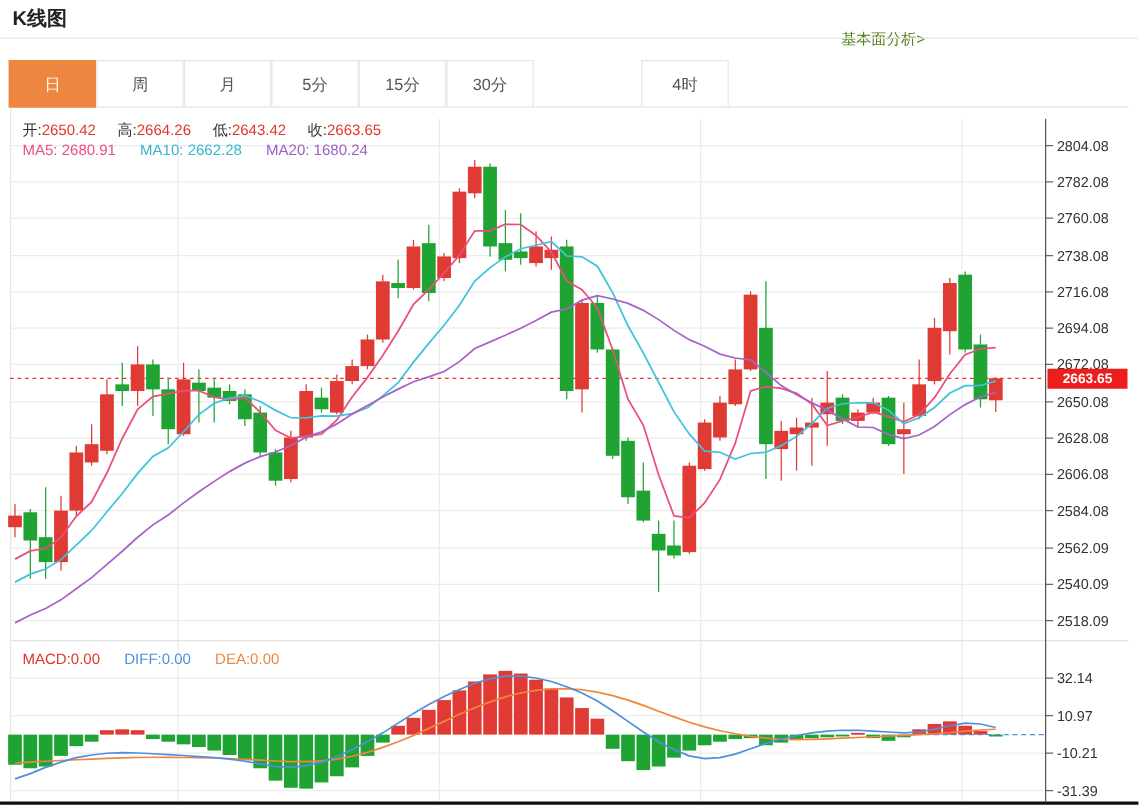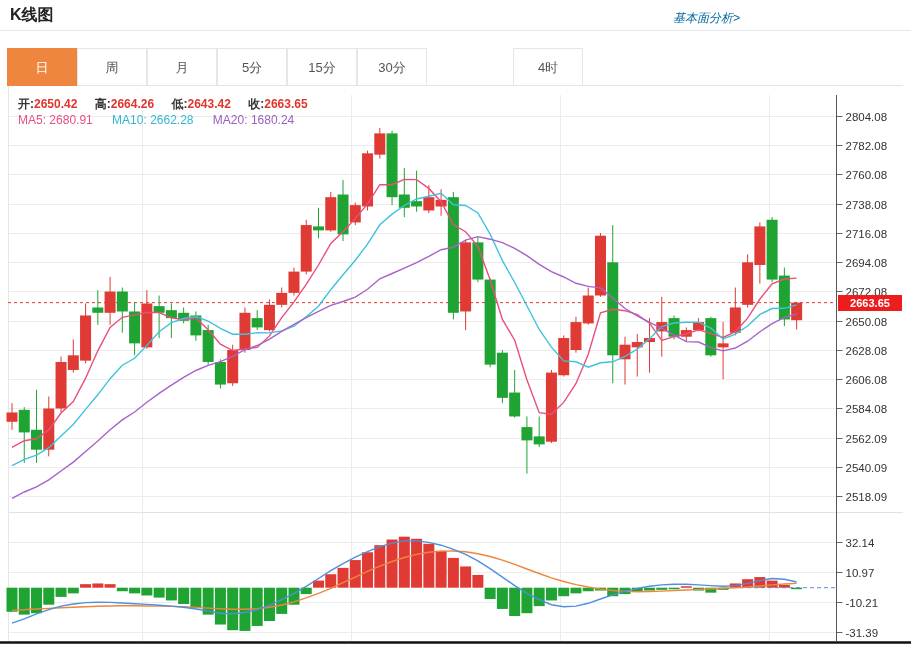--- a/index.html
+++ b/index.html
@@ -1,32 +1,32 @@
 <!DOCTYPE html>
 <html><head>
 <meta charset="utf-8">
 <style>
   * { margin:0; padding:0; box-sizing:border-box; }
   html,body { width:911px; height:646px; background:#fff; overflow:hidden;
               font-family:"Liberation Sans","DejaVu Sans",sans-serif; }
   #stage { position:relative; width:748px; height:646px; background:#fff; }
 
   .page-title { position:absolute; left:10px; top:5px; font-size:16px; font-weight:bold; color:#222; }
-  .analysis-link { position:absolute; right:8px; top:10px; font-size:12px; color:#0369a1; cursor:pointer;font-style:italic; }
+  .analysis-link { position:absolute; right:8px; top:23px; font-size:12px; color:#4d7c0f; cursor:pointer; }
   .header-divider { position:absolute; left:0; top:30px; width:911px; height:1px; background:#e7e7e7; }
 
   .tabs-row { position:absolute; left:8px; top:48px; width:895px; height:38px; border-bottom:1px solid #e4e4e4; }
   .tab { position:absolute; top:0; width:70px; height:38px; line-height:38px; text-align:center;
          font-size:13px; color:#555; background:#fff; border:1px solid #e6e6e6; margin-left:-1px; cursor:pointer; }
   .tab.active { background:#ef8640; border-color:#ef8640; color:#fff; }
 
   .info-row { position:absolute; left:18px; font-size:12px; white-space:nowrap; }
   .info-row .lbl { color:#333; }
   .info-row .val { color:#e0352b; margin-right:14px; }
-  .ohlc-row { top:96px;font-weight:bold; }
+  .ohlc-row { top:96px; }
   .ma-row { top:113px; }
   .ma5 { color:#ea4f7c; margin-right:16px; }
   .ma10 { color:#36b6cf; margin-right:16px; }
   .ma20 { color:#9a5fc0; }
   .macd-row { top:520px; }
   .macd-l { color:#e0352b; margin-right:16px; }
   .diff-l { color:#4f8fdd; margin-right:16px; }
   .dea-l { color:#ef8640; }
 
   .price-tag { position:absolute; left:838px; width:64px; height:16px; background:#ee1d1d; color:#fff;
@@ -326,15 +326,20 @@
     <span class="lbl">低:</span><span class="val">2643.42</span>
     <span class="lbl">收:</span><span class="val">2663.65</span>
   </div>
 
   <div class="info-row ma-row">
     <span class="ma5"><span>MA5:</span> <span>2680.91</span></span>
     <span class="ma10"><span>MA10:</span> <span>2662.28</span></span>
     <span class="ma20"><span>MA20:</span> <span>1680.24</span></span>
   </div>
 
+  <div class="info-row macd-row">
+    <span class="macd-l"><span>MACD:</span><span>0.00</span></span>
+    <span class="diff-l"><span>DIFF:</span><span>0.00</span></span>
+    <span class="dea-l"><span>DEA:</span><span>0.00</span></span>
+  </div>
 
   <div class="price-tag" id="price-tag" style="top: 295px;">2663.65</div>
 </div>
 
 </body></html>

